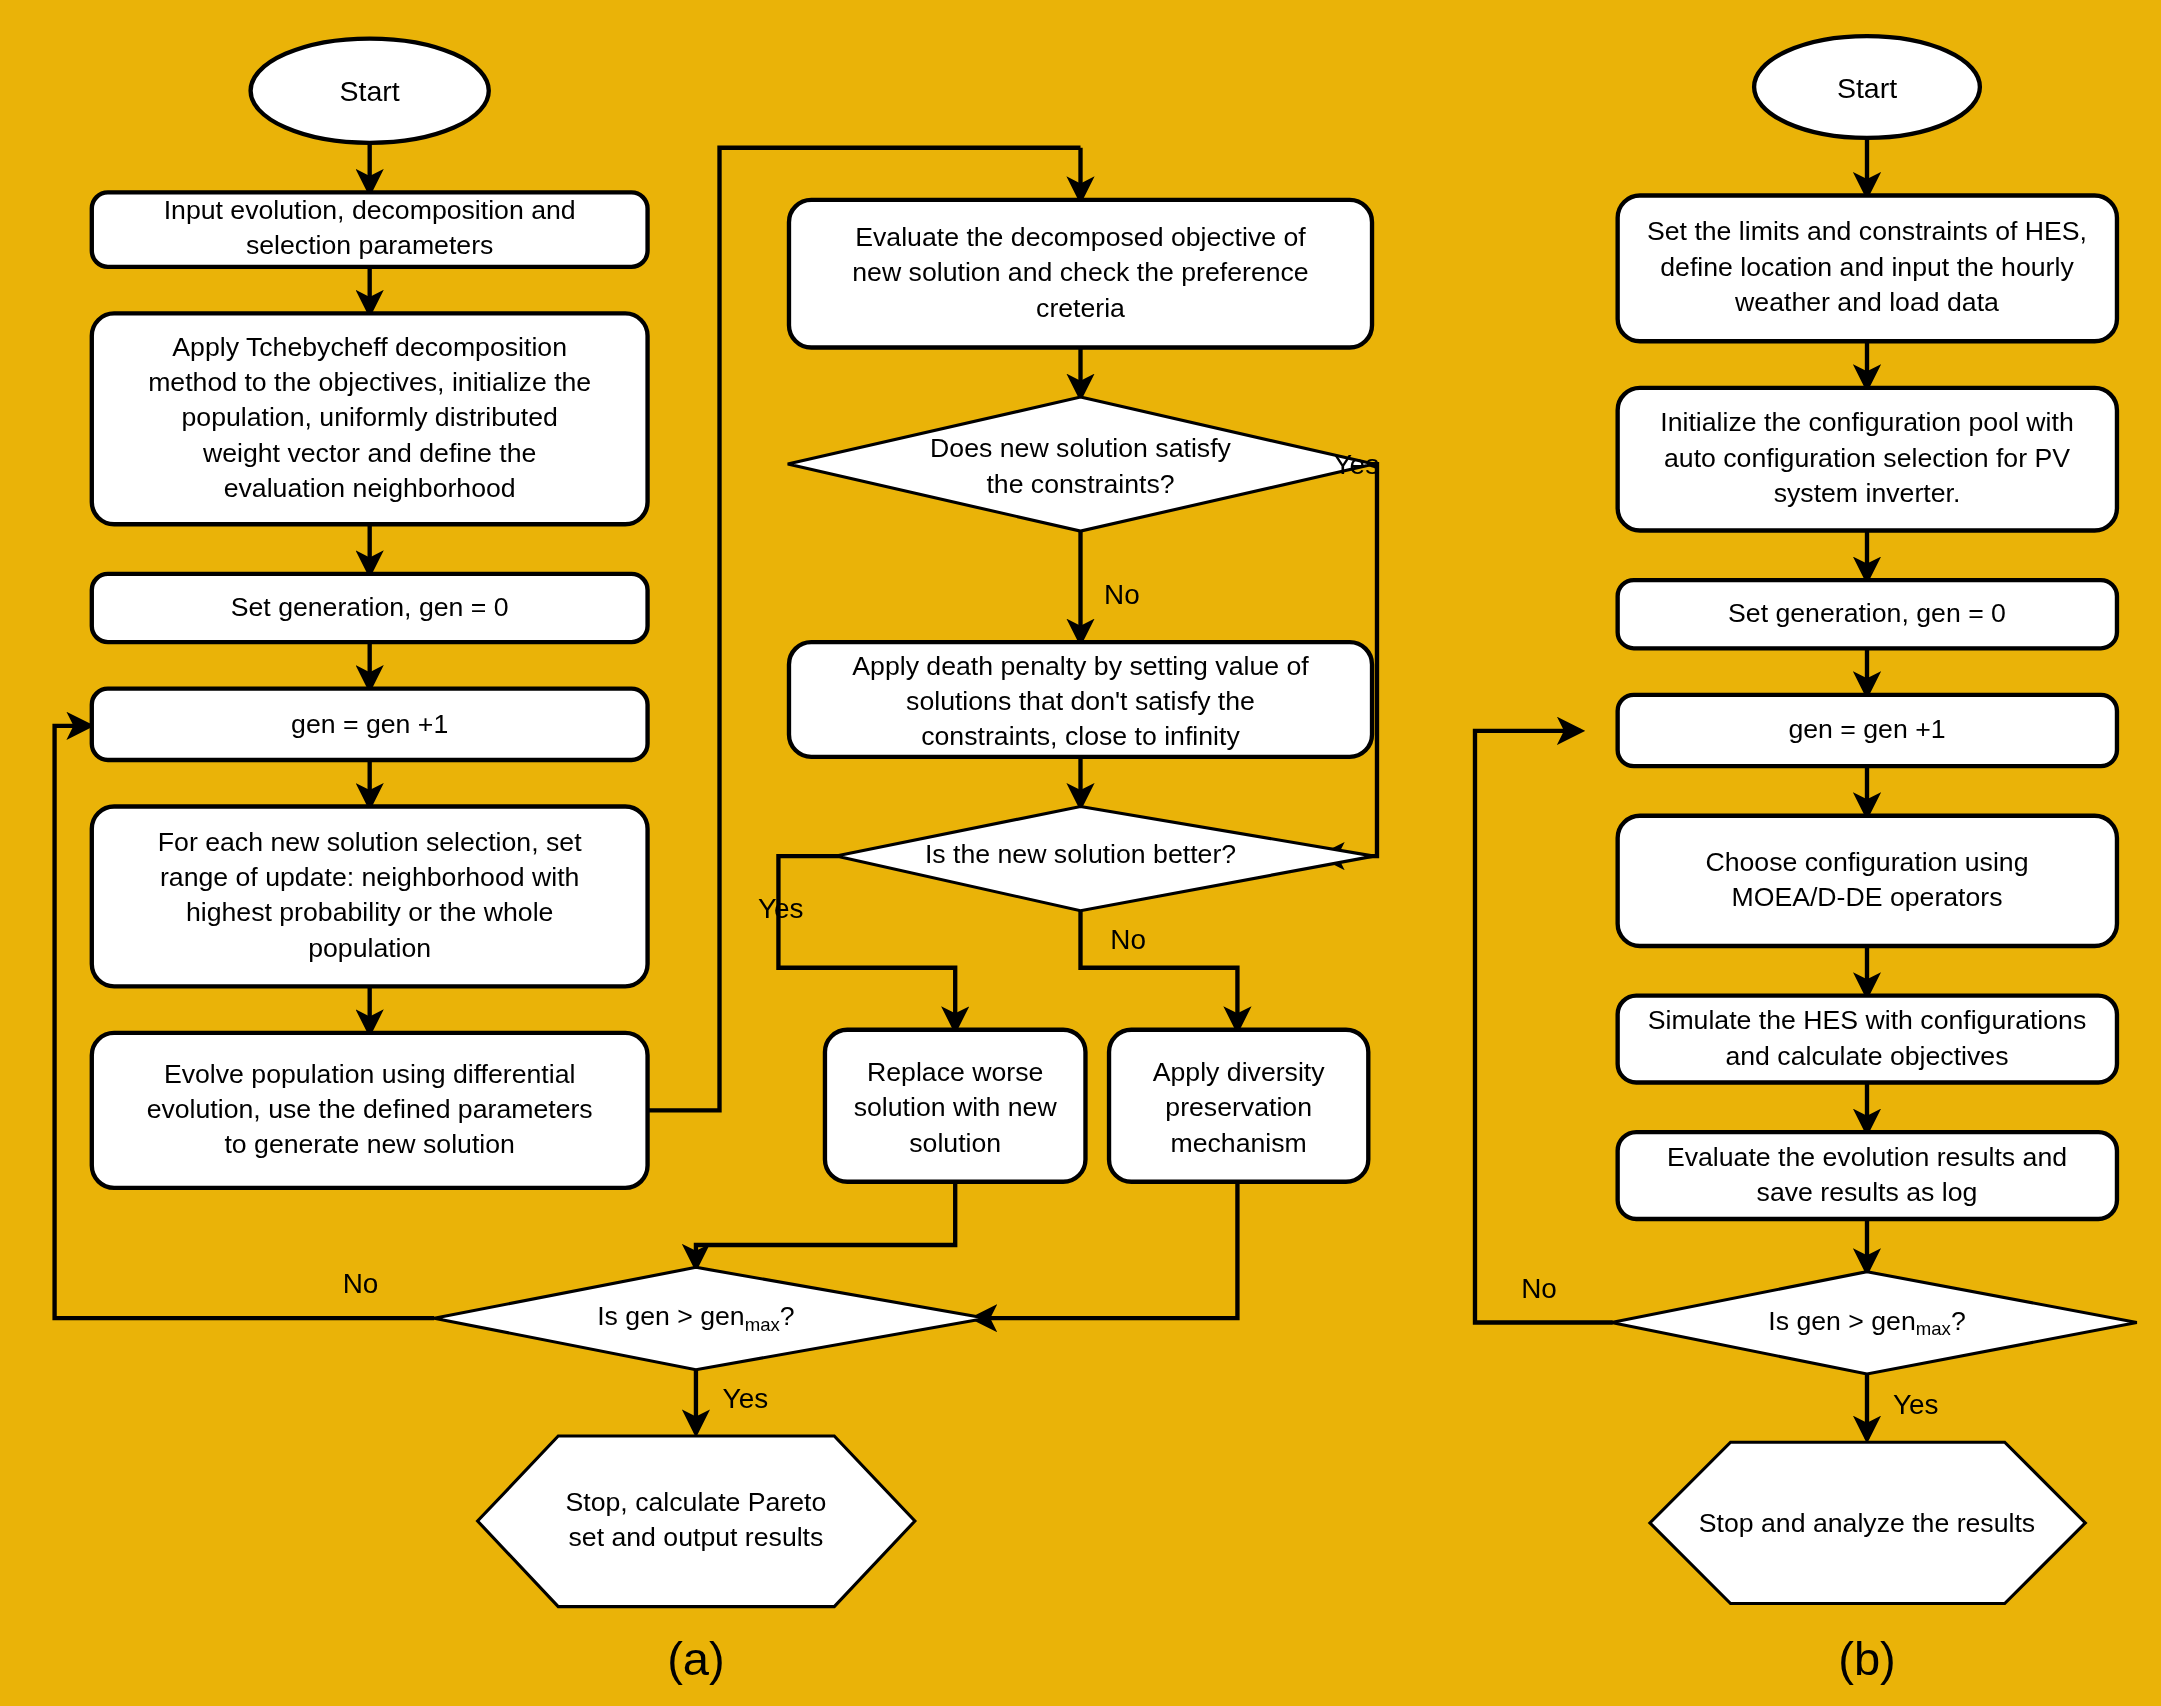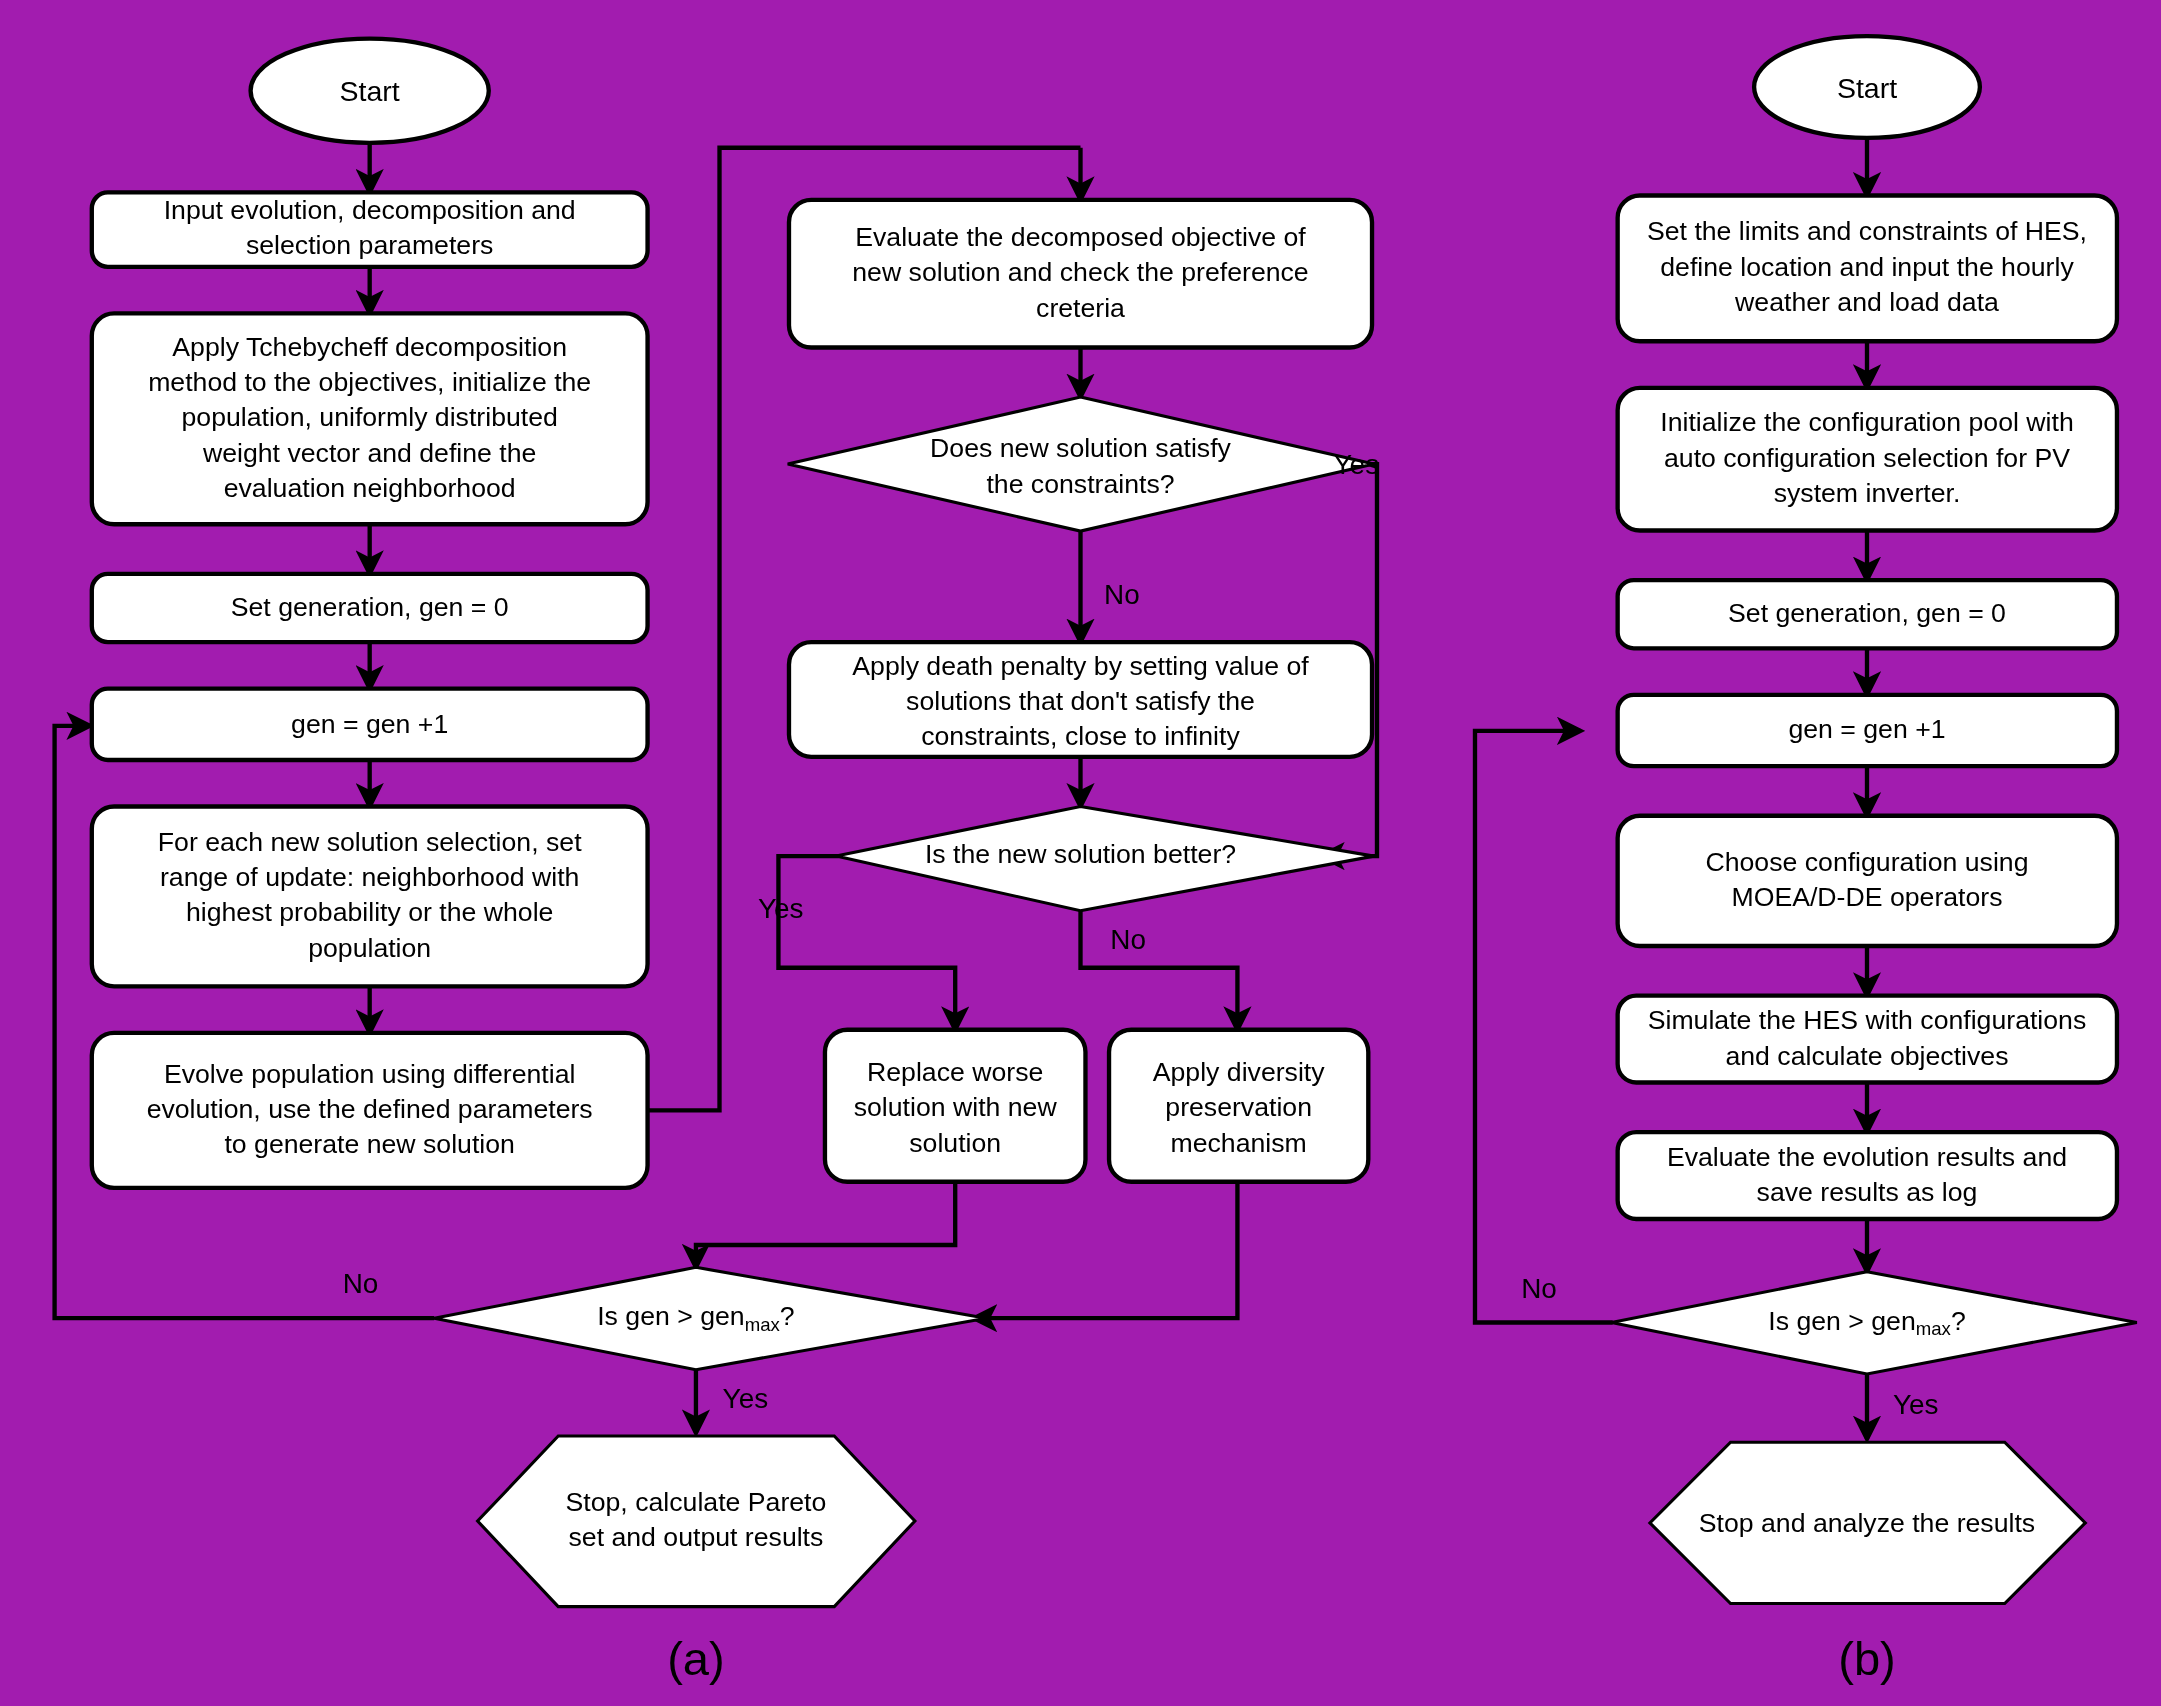--- a/index.html
+++ b/index.html
@@ -4,21 +4,21 @@
 <style>
   html, body {
     margin: 0;
     padding: 0;
     background: #ffffff;
   }
   #figure {
     position: relative;
     width: 2161px;
     height: 1706px;
-    background: #a21caf;
+    background: #eab308;
     font-family: "Liberation Sans", sans-serif;
   }
   svg.flow {
     position: absolute;
     top: 0;
     left: 0;
     width: 2161px;
     height: 1706px;
   }
   .shape {

